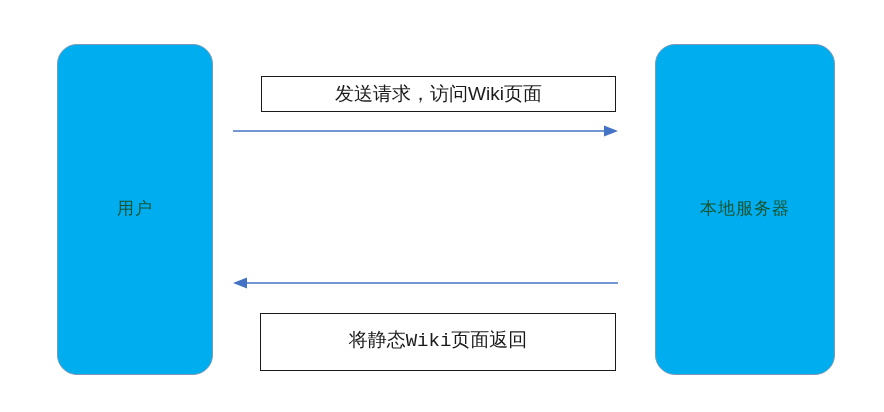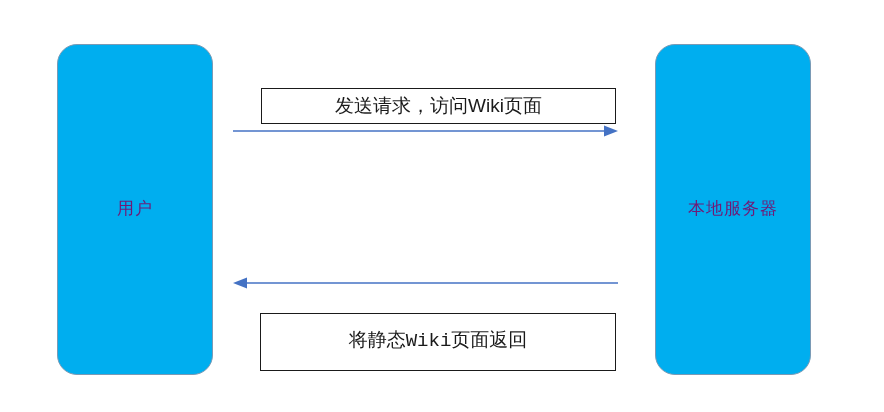--- a/index.html
+++ b/index.html
@@ -25,38 +25,38 @@
     position: absolute;
     box-sizing: border-box;
     background: #00AEEF;
     border: 1px solid #7a9ab5;
     border-radius: 20px;
     display: flex;
     align-items: center;
     justify-content: center;
   }
   .actor-label {
-    color: #701a75;
+    color: #14532d;
     font-size: 17px;
     line-height: 1.2;
     letter-spacing: 1px;
     white-space: nowrap;
     user-select: none;
   }
 
   #actor-user {
     left: 57px;
     top: 44px;
     width: 156px;
     height: 331px;
   }
   #actor-server {
     left: 655px;
     top: 44px;
-    width: 156px;
+    width: 180px;
     height: 331px;
     justify-content: center;
   }
 
   
   .msg-box {
     position: absolute;
     box-sizing: border-box;
     background: #ffffff;
     border: 1.4px solid #1a1a1a;
@@ -67,21 +67,21 @@
   .msg-label {
     color: #1a1a1a;
     font-size: 19px;
     line-height: 1.25;
     white-space: nowrap;
     user-select: none;
   }
 
   #msg-box-request {
     left: 261px;
-    top: 88px;
+    top: 76px;
     width: 355px;
     height: 36px;
   }
   #msg-box-response {
     left: 260px;
     top: 313px;
     width: 356px;
     height: 58px;
     font-family: Liberation Mono, monospace;
   }

